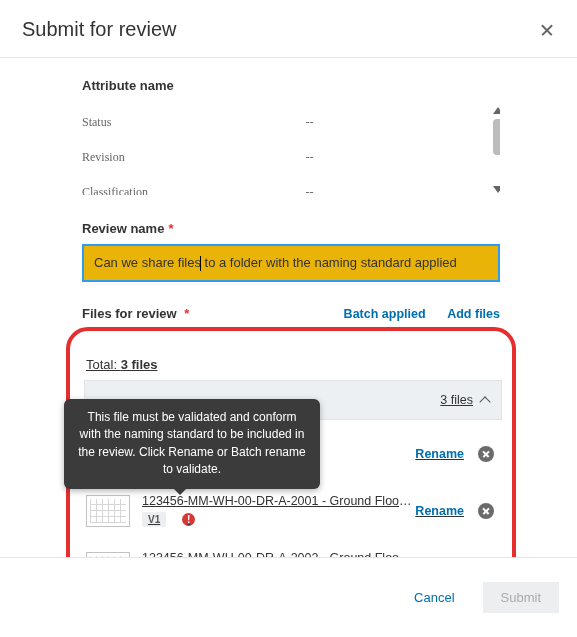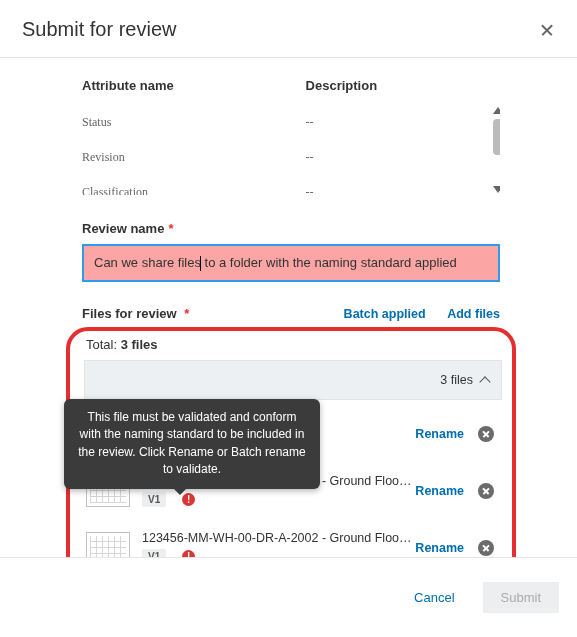--- a/index.html
+++ b/index.html
@@ -25,25 +25,25 @@
   .attr-rows { position: relative; }
   .attr-row { display: flex; padding: 10px 0; color: #666; font-size: 12px; font-family: Liberation Serif, serif; }
   .attr-inner-scroll { position: absolute; right: -5px; top: 0; width: 14px; height: 90px; background: #fff; }
   .attr-inner-track { position: absolute; right: 0; width: 14px; top: 14px; bottom: 14px; background: #fff; }
   .attr-inner-thumb { position: absolute; right: 2px; width: 10px; top: 0; height: 36px; background: #bcbcbc; border-radius: 4px; }
   .attr-inner-btn { position: absolute; right: 2px; width: 10px; height: 10px; }
   .attr-inner-btn.top { top: 2px; border-left: 5px solid transparent; border-right: 5px solid transparent; border-bottom: 7px solid #666; width: 0; height: 0; }
   .attr-inner-btn.bot { bottom: 2px; border-left: 5px solid transparent; border-right: 5px solid transparent; border-top: 7px solid #666; width: 0; height: 0; }
   .section-label { font-weight: 600; font-size: 13px; margin: 26px 0 8px 60px; display: flex; align-items: center; }
   .req { color: #e62e2e; margin-left: 4px; }
-  .review-input { margin-left: 60px; width: 418px; border: 2px solid #2d9bf0; padding: 9px 10px; font-size: 13px; color: #333; background: #fca5a5; }
+  .review-input { margin-left: 60px; width: 418px; border: 2px solid #2d9bf0; padding: 9px 10px; font-size: 13px; color: #333; background: #eab308; }
   .files-header { margin: 24px 0 6px 60px; width: 418px; display: flex; align-items: center; justify-content: space-between; }
   .files-header .lbl { font-weight: 600; font-size: 13px; }
   .files-links a { color: #006eaf; font-weight: 600; font-size: 12.5px; margin-left: 18px; text-decoration: none; cursor: pointer; }
-  .highlighted { margin: 4px 0 0 44px; width: 450px; border: 4px solid #e62e2e; border-radius: 22px; padding: 2px 10px 10px 14px; position: relative; }
+  .highlighted { margin: 4px 0 0 44px; width: 450px; border: 4px solid #e62e2e; border-radius: 22px; padding: 22px 10px 10px 14px; position: relative; text-decoration: underline; }
   .total-line { font-size: 13px; color: #333; padding: 4px 0 8px 2px; }
   .total-line b { font-weight: 600; }
   .folder-row { background: #edf0f2; border: 1px solid #e1e4e6; height: 40px; display: flex; align-items: center; justify-content: flex-end; padding: 0 12px; font-size: 12.5px; color: #333; margin-bottom: 6px; position: relative; }
   .chev-up { display: inline-block; width: 8px; height: 8px; border-right: 1.5px solid #555; border-top: 1.5px solid #555; transform: rotate(-45deg); margin-left: 8px; position: relative; top: 2px; }
   .file-row { display: flex; align-items: center; padding: 12px 8px 12px 2px; border-bottom: 0; position: relative; }
   .thumb { width: 44px; height: 32px; border: 1px solid #c2c2c2; margin-right: 12px; background: #fff; position: relative; overflow: hidden; flex-shrink: 0; }
   .thumb::before { content: ""; position: absolute; inset: 3px; background: repeating-linear-gradient(90deg, #bbb 0 1px, transparent 1px 6px), repeating-linear-gradient(0deg, #bbb 0 1px, transparent 1px 6px); opacity: .6; }
   .file-meta { flex: 1; min-width: 0; }
   .fname { font-size: 12.5px; color: #333; white-space: nowrap; overflow: hidden; text-overflow: ellipsis; }
   .badges { display: flex; align-items: center; gap: 16px; margin-top: 4px; }
@@ -72,21 +72,20 @@
     <div class="modal-title">Submit for review</div>
     <div class="close-btn"></div>
   </div>
 
   <div class="modal-body">
     <div class="scroll-area">
 
       <div class="attr-table">
         <div class="attr-header">
           <div class="attr-col1">Attribute name</div>
-          <div class="attr-col2">Description</div>
         </div>
         <div class="attr-rows-wrap">
           <div class="attr-rows">
             <div class="attr-row">
               <div class="attr-col1">Status</div>
               <div class="attr-col2">--</div>
             </div>
             <div class="attr-row">
               <div class="attr-col1">Revision</div>
               <div class="attr-col2">--</div>

